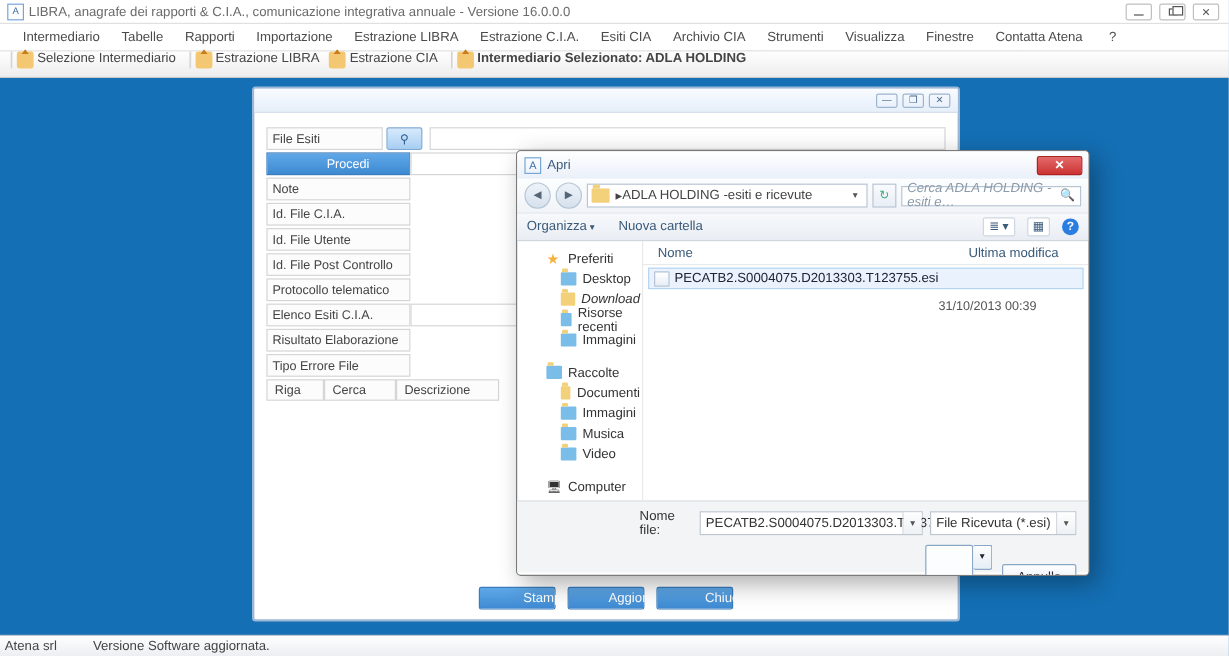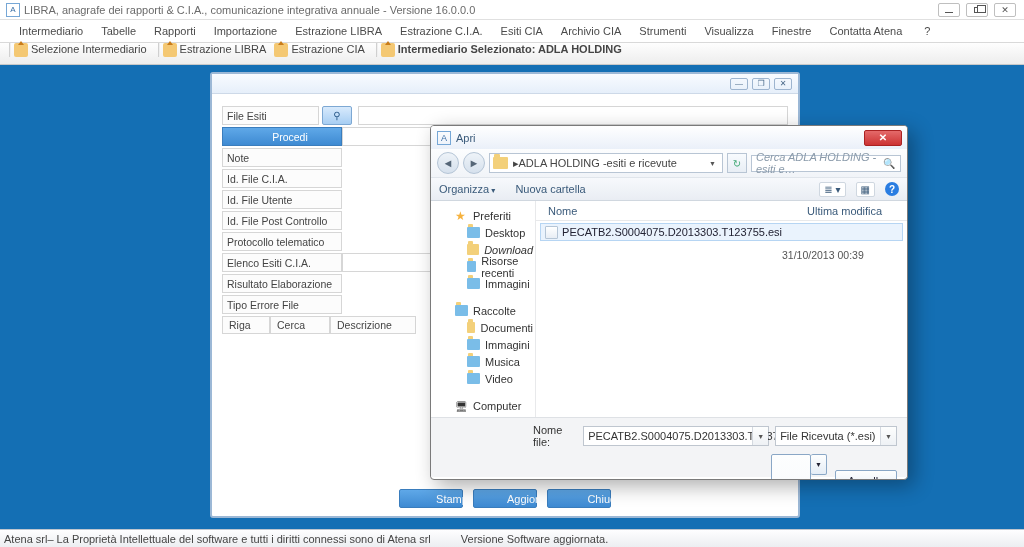--- a/index.html
+++ b/index.html
@@ -351,15 +351,14 @@
         </div>
         <div class="openbtn cancel">Annulla</div>
       </div>
     </div>
   </div>
 
 </div>
 
 <div class="statusbar">
   <span class="bold">Atena srl</span>
-  <span> – La Proprietà Intellettuale del software e tutti i diritti connessi sono di Atena srl</span>
   <span class="rs">Versione Software aggiornata.</span>
 </div>
 
 </body></html>

